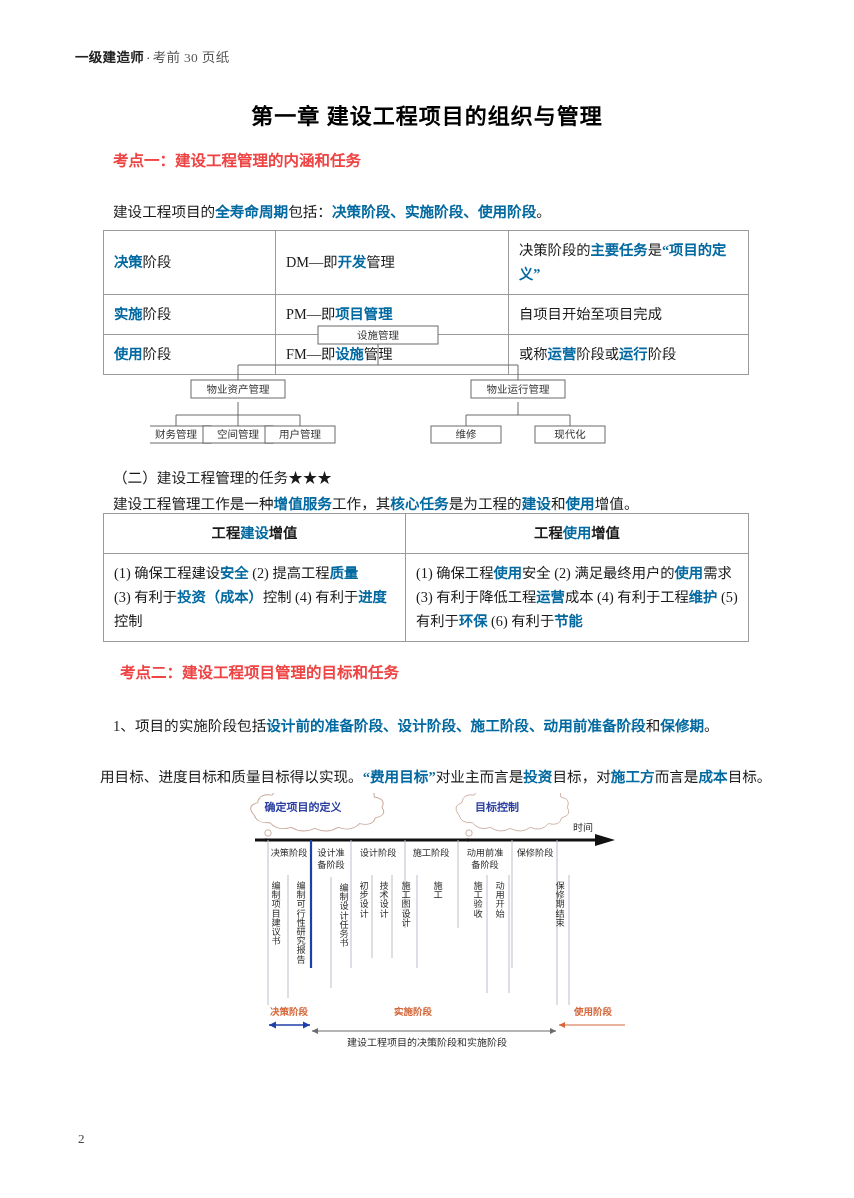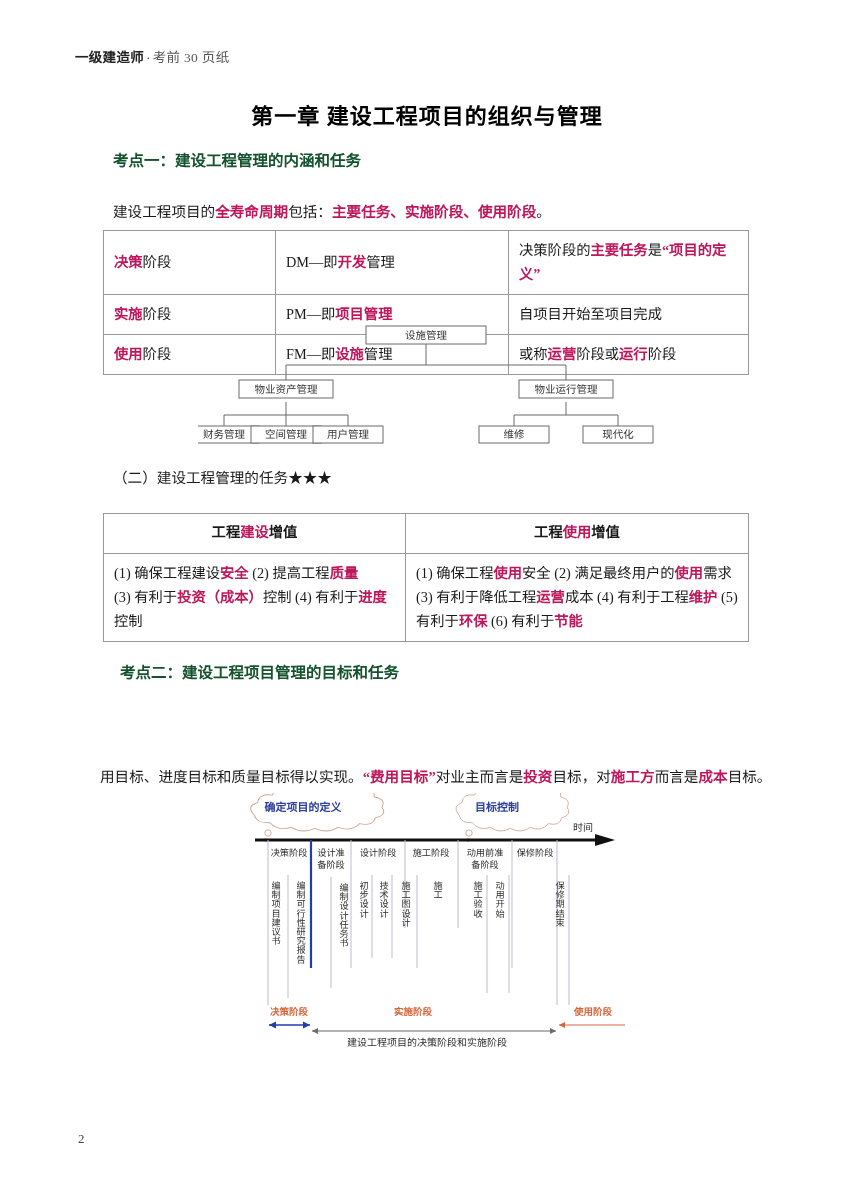--- a/index.html
+++ b/index.html
@@ -48,64 +48,63 @@
     letter-spacing: 1px;
     color: #000;
     font-family: "Liberation Serif", "DejaVu Serif", serif;
   }
 
   
   .kaodian {
     position: absolute;
     font-size: 15.5px;
     font-weight: 700;
-    color: #14532d;
+    color: #ef4444;
     white-space: nowrap;
     font-family: "Liberation Sans", "DejaVu Sans", sans-serif;
     text-align: right;
   }
   .para {
     position: absolute;
     font-size: 14.6px;
     line-height: 25px;
     color: #1a1a1a;
   }
   .para.nowrap { white-space: nowrap; }
-  .r { color: #be185d; font-weight: 700; }
+  .r { color: #0369a1; font-weight: 700; }
 
   
   .tbl {
     position: absolute;
     border-collapse: collapse;
     font-size: 14.3px;
     table-layout: fixed;
   }
   .tbl td, .tbl th {
     border: 1px solid #9a9a9a;
     padding: 7px 10px 8px 10px;
     vertical-align: middle;
     font-weight: normal;
     line-height: 24px;
     color: #1a1a1a;
   }
-  .tbl th { font-weight: 700; font-family: Liberation Mono, monospace; }
+  .tbl th { font-weight: 700; }
   #table-phases { left: 103px; top: 230px; width: 645px; }
   #table-phases td { height: 21px; }
   #table-value { left: 103px; top: 513px; width: 645px; }
   #table-value td.cell-left { vertical-align: top; }
   #table-value td.cell-right { vertical-align: top; }
 
   
   .orgchart {
     position: absolute;
     left: 150px;
     top: 322px;
     width: 560px;
     height: 120px;
-    margin-left: 48px;
   }
   .orgchart svg { display: block; }
   .org-box-text {
     font-family: "Liberation Sans", "DejaVu Sans", sans-serif;
     font-size: 10.5px;
     fill: #333;
   }
 
   
   .timeline {
@@ -166,21 +165,21 @@
   <div class="doc-header">
     <span class="hd-strong">一级建造师</span><span class="hd-sep">·</span><span class="hd-rest">考前 30 页纸</span>
   </div>
 
   <div class="chapter-title">第一章 建设工程项目的组织与管理</div>
 
   <div class="kaodian" style="left:113px; top:148px;">考点一：建设工程管理的内涵和任务</div>
 
 
   <div class="para nowrap" style="left:113px; top:200px;">
-    <span>建设工程项目的</span><span class="r">全寿命周期</span><span>包括：</span><span class="r">主要任务、实施阶段、使用阶段</span><span>。</span>
+    <span>建设工程项目的</span><span class="r">全寿命周期</span><span>包括：</span><span class="r">决策阶段、实施阶段、使用阶段</span><span>。</span>
   </div>
 
   <table class="tbl" id="table-phases">
     <colgroup>
         <col style="width:172px">
         <col style="width:233px">
         <col style="width:240px">
       </colgroup>
     <tbody>
       <tr>
@@ -241,20 +240,23 @@
       <text x="316" y="116" text-anchor="middle" class="org-box-text">维修</text>
       <rect x="385" y="104" width="70" height="17" fill="#ffffff" stroke="#6b6b6b" stroke-width="1"></rect>
       <text x="420" y="116" text-anchor="middle" class="org-box-text">现代化</text>
     </svg>
   </div>
 
   <div class="para nowrap" style="left:113px; top:466px;">
     <span>（二）建设工程管理的任务★★★</span>
   </div>
 
+  <div class="para nowrap" style="left:113px; top:492px;">
+    <span>建设工程管理工作是一种</span><span class="r">增值服务</span><span>工作，其</span><span class="r">核心任务</span><span>是为工程的</span><span class="r">建设</span><span>和</span><span class="r">使用</span><span>增值。</span>
+  </div>
 
   <table class="tbl" id="table-value">
     <colgroup>
         <col style="width:302px">
         <col style="width:343px">
       </colgroup>
     <tbody>
       <tr>
         <th><span>工程</span><span class="r">建设</span><span>增值</span></th>
         <th><span>工程</span><span class="r">使用</span><span>增值</span></th>
@@ -267,20 +269,23 @@
         <td class="cell-right">
           <span>(1) 确保工程</span><span class="r">使用</span><span>安全 (2) 满足最终用户的</span><span class="r">使用</span><span>需求 (3) 有利于降低工程</span><span class="r">运营</span><span>成本 (4) 有利于工程</span><span class="r">维护</span><span> (5) 有利于</span><span class="r">环保</span><span> (6) 有利于</span><span class="r">节能</span>
         </td>
       </tr>
     </tbody>
   </table>
 
   <div class="kaodian" style="left:120px; top:660px;">考点二：建设工程项目管理的目标和任务</div>
 
 
+  <div class="para nowrap" style="left:113px; top:714px;">
+    <span>1、项目的实施阶段包括</span><span class="r">设计前的准备阶段、设计阶段、施工阶段、动用前准备阶段</span><span>和</span><span class="r">保修期</span><span>。</span>
+  </div>
 
 
   <div class="para nowrap" style="left:100px; top:765px;">
     <span>用目标、进度目标和质量目标得以实现。</span><span class="r">“费用目标”</span><span>对业主而言是</span><span class="r">投资</span><span>目标，对</span><span class="r">施工方</span><span>而言是</span><span class="r">成本</span><span>目标。</span>
   </div>
 
   <div class="timeline">
     <svg width="405" height="258" viewBox="0 0 405 258" xmlns="http://www.w3.org/2000/svg">
 
       <g stroke="#c9a79a" stroke-width="0.9" fill="#ffffff">

